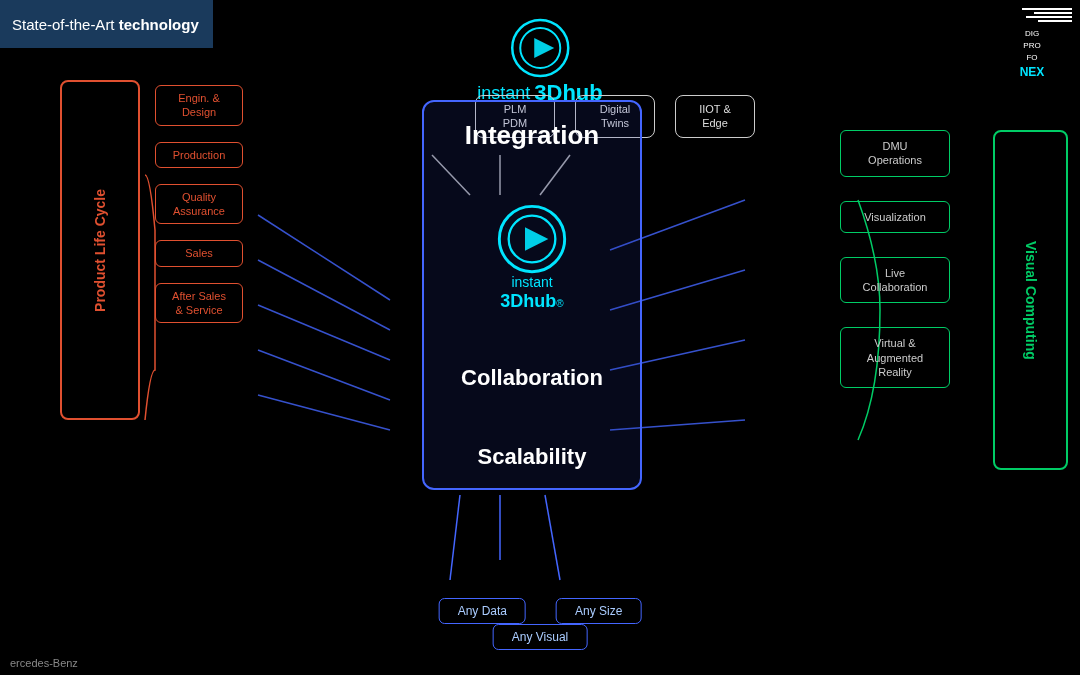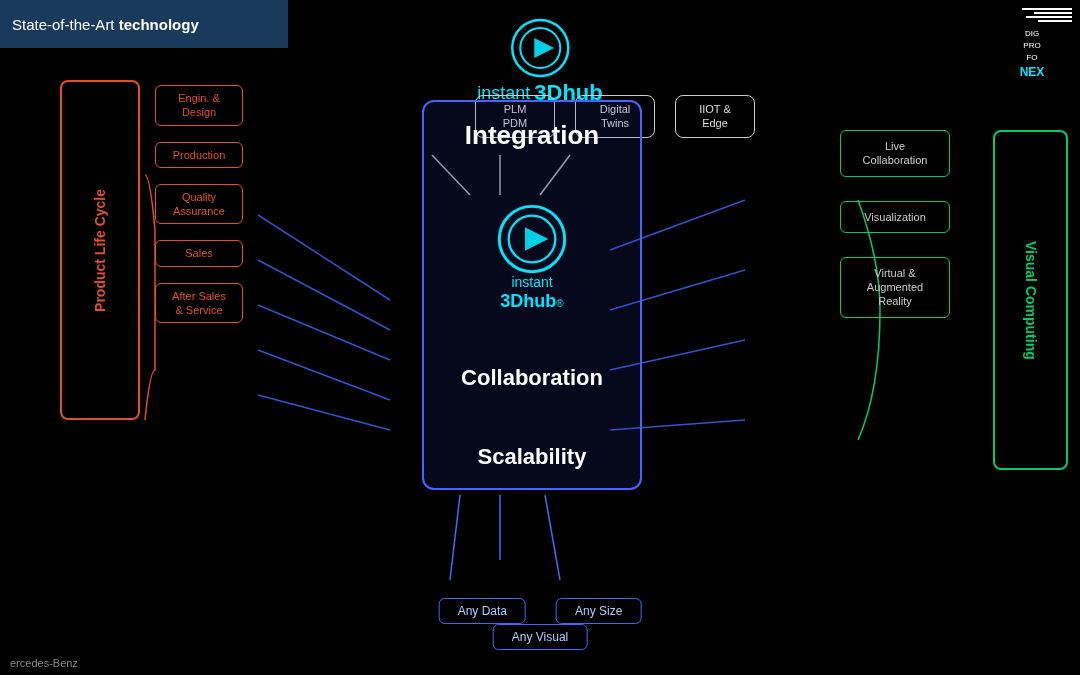--- a/index.html
+++ b/index.html
@@ -9,21 +9,21 @@
       height: 675px;
       overflow: hidden;
       font-family: Arial, sans-serif;
       position: relative;
     }
 
     
     .header-bar {
       position: absolute;
       top: 0; left: 0;
-      width: 288px;
+      width: 213px;
       height: 48px;
       background: #1a3a5c;
       display: flex;
       align-items: center;
       padding-left: 12px;
     }
 
     
     .top-right-logo {
       position: absolute;
@@ -377,22 +377,23 @@
     <div style="color:#00e5ff; font-size:14px; text-align:center; line-height:1.2;">
       <span>instant</span><br>
       <span style="font-size:18px; font-weight:bold;">3Dhub</span><span style="font-size:10px;">®</span>
     </div>
   </div>
   <div class="center-label-adressability">Collaboration</div>
   <div class="center-label-scalability">Scalability</div>
 </div>
 
 <div class="right-items">
+  <div class="right-item">DMU<br>Operations</div>
+  <div class="right-item">Visualization</div>
   <div class="right-item">Live<br>Collaboration</div>
-  <div class="right-item">Visualization</div>
   <div class="right-item">Virtual &amp;<br>Augmented<br>Reality</div>
 </div>
 
 <div class="vc-container">
   <div class="vc-label">Visual Computing</div>
 </div>
 
 <div class="bottom-boxes">
   <div class="bottom-row">
     <div class="bottom-box">Any Data</div>

